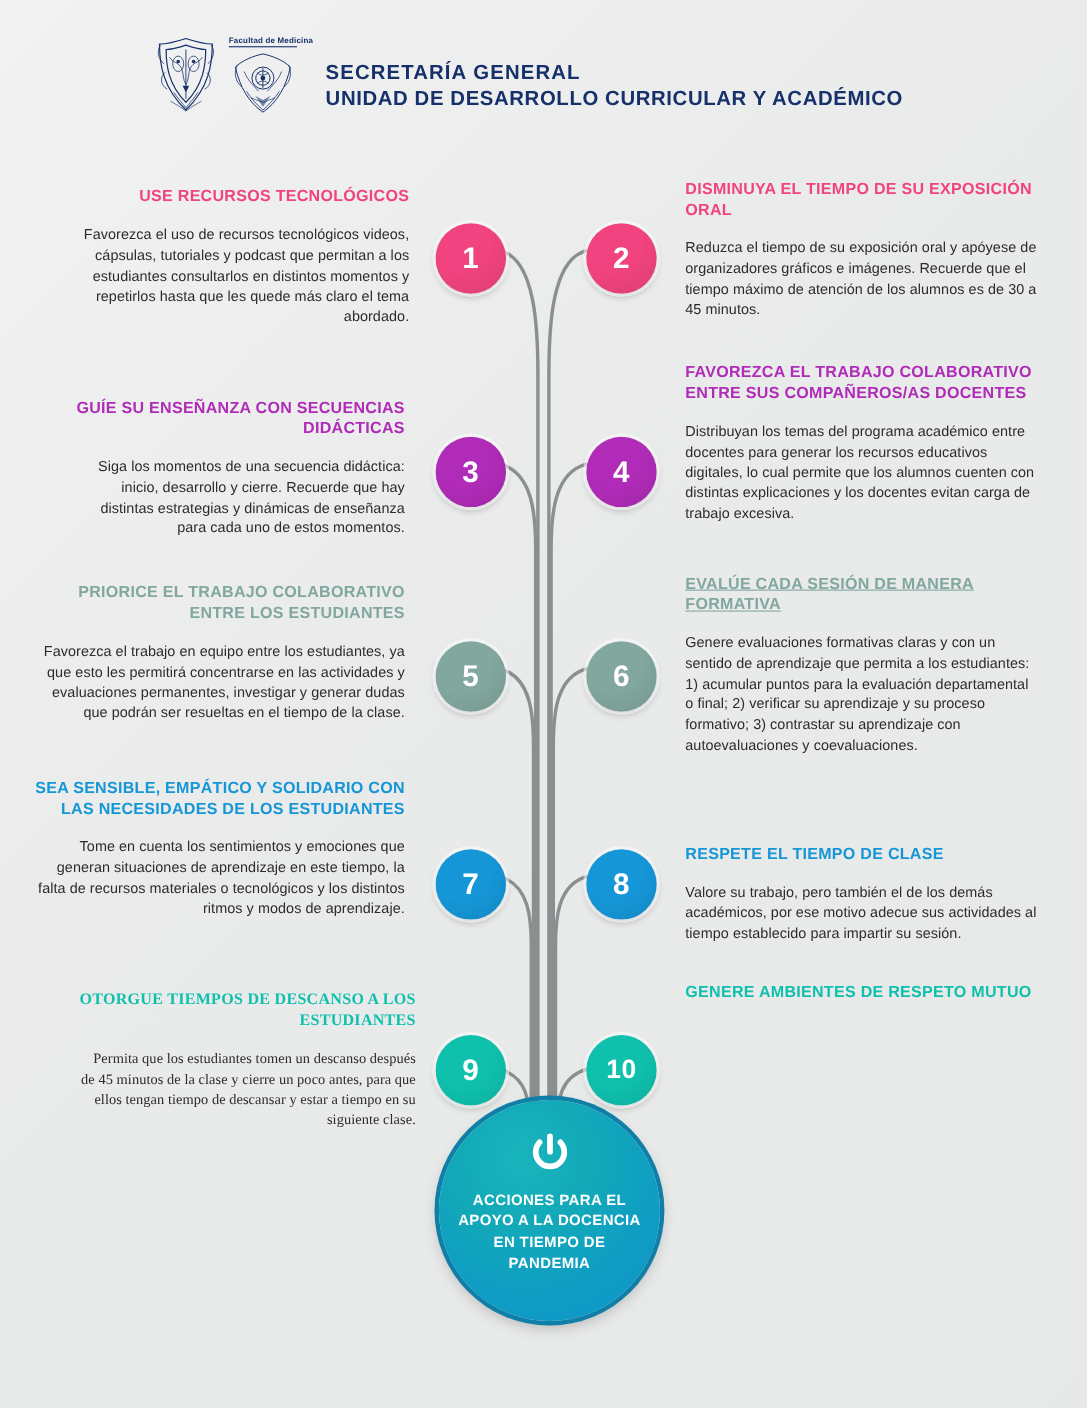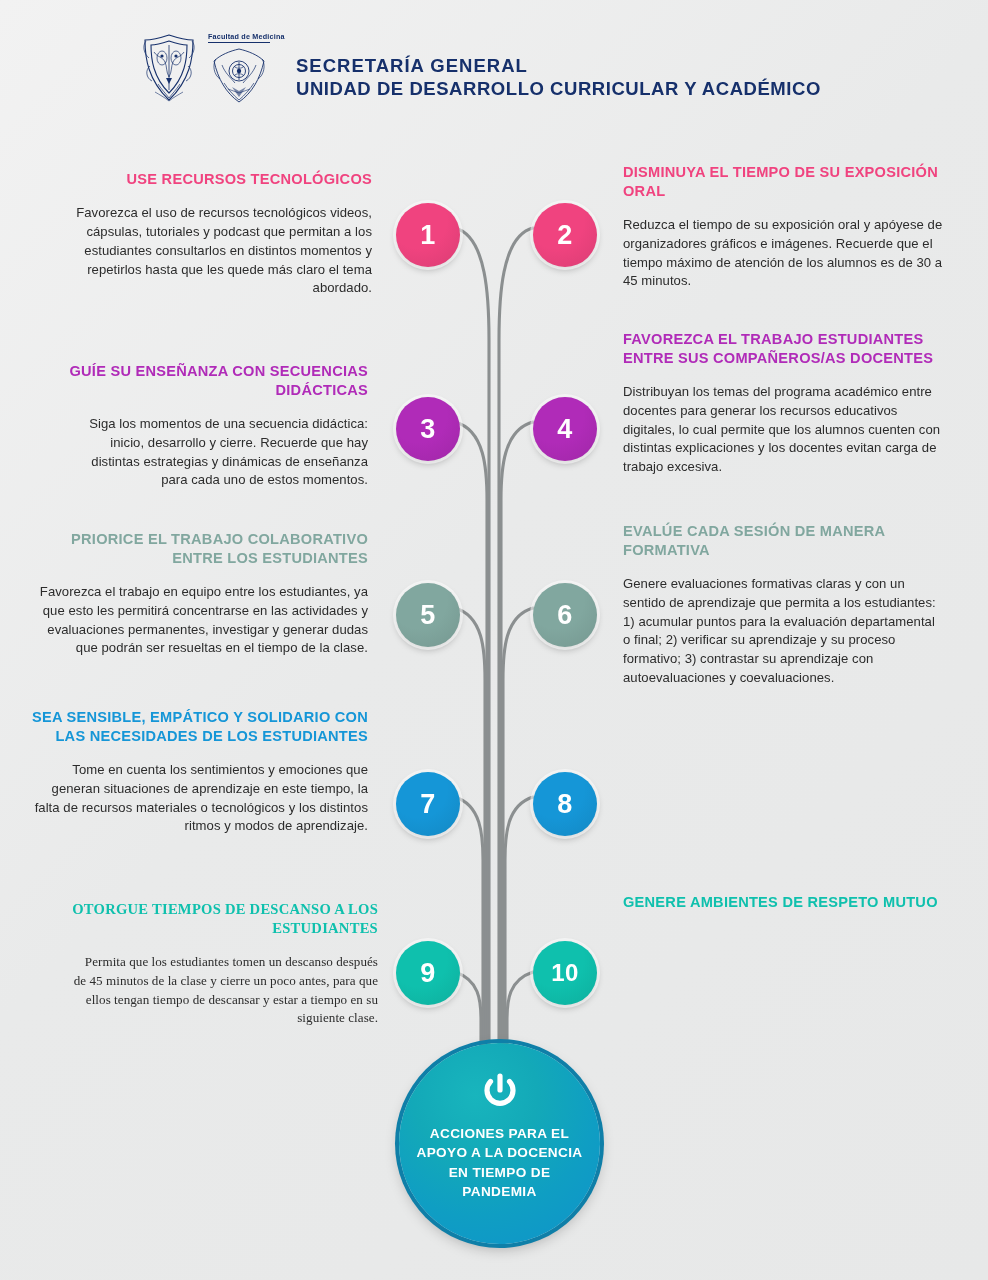--- a/index.html
+++ b/index.html
@@ -65,21 +65,21 @@
     line-height: 1.30; letter-spacing: .25px;
     margin-bottom: 15px;
   }
   .block p {
     font-size: 13.1px; color: #2c2c2c;
     line-height: 1.44; letter-spacing: .05px;
   }
 
   
   #hub {
-    position: absolute; left: 399px; top: 1043px;
+    position: absolute; left: 399px; top: 1000px;
     width: 201px; height: 201px; border-radius: 50%;
     background: radial-gradient(circle at 38% 26%, #18b5bd 0%, #13a9b8 32%, #0f9ec3 62%, #0f93cb 100%);
     box-shadow: 0 0 0 4px #0f7fa8, 0 5px 14px rgba(0,0,0,.25);
     display: flex; flex-direction: column;
     align-items: center; justify-content: flex-start;
     padding-top: 28px;
     z-index: 6;
   }
   #hub-icon { width: 40px; height: 40px; margin-bottom: 13px; }
   #hub-title {
@@ -208,34 +208,38 @@
   </div>
   <div class="block right" id="b2" style="left: 623px; top: 163px; width: 320px;">
     <h3 style="color: rgb(240, 67, 127);">DISMINUYA EL TIEMPO DE SU EXPOSICIÓN ORAL</h3>
     <p>Reduzca el tiempo de su exposición oral y apóyese de organizadores gráficos e imágenes. Recuerde que el tiempo máximo de atención de los alumnos es de 30 a 45 minutos.</p>
   </div>
   <div class="block left" id="b3" style="left: 62px; top: 362px; width: 306px;">
     <h3 style="color: rgb(176, 43, 184);">GUÍE SU ENSEÑANZA CON SECUENCIAS DIDÁCTICAS</h3>
     <p>Siga los momentos de una secuencia didáctica: inicio, desarrollo y cierre. Recuerde que hay distintas estrategias y dinámicas de enseñanza para cada uno de estos momentos.</p>
   </div>
   <div class="block right" id="b4" style="left: 623px; top: 330px; width: 320px;">
-    <h3 style="color: rgb(176, 43, 184);">FAVOREZCA EL TRABAJO ESTUDIANTES ENTRE SUS COMPAÑEROS/AS DOCENTES</h3>
+    <h3 style="color: rgb(176, 43, 184);">FAVOREZCA EL TRABAJO COLABORATIVO ENTRE SUS COMPAÑEROS/AS DOCENTES</h3>
     <p>Distribuyan los temas del programa académico entre docentes para generar los recursos educativos digitales, lo cual permite que los alumnos cuenten con distintas explicaciones y los docentes evitan carga de trabajo excesiva.</p>
   </div>
   <div class="block left" id="b5" style="left: 36px; top: 530px; width: 332px;">
     <h3 style="color: rgb(129, 167, 159);">PRIORICE EL TRABAJO COLABORATIVO ENTRE LOS ESTUDIANTES</h3>
     <p>Favorezca el trabajo en equipo entre los estudiantes, ya que esto les permitirá concentrarse en las actividades y evaluaciones permanentes, investigar y generar dudas que podrán ser resueltas en el tiempo de la clase.</p>
   </div>
   <div class="block right" id="b6" style="left: 623px; top: 522px; width: 320px;">
-    <h3 style="color: rgb(129, 167, 159);">EVALÚE CADA SESIÓN DE MANERA FORMATIVA</h3>
+    <h3 style="color: rgb(129, 167, 159); text-decoration: underline;">EVALÚE CADA SESIÓN DE MANERA FORMATIVA</h3>
     <p>Genere evaluaciones formativas claras y con un sentido de aprendizaje que permita a los estudiantes: 1) acumular puntos para la evaluación departamental o final; 2) verificar su aprendizaje y su proceso formativo; 3) contrastar su aprendizaje con autoevaluaciones y coevaluaciones.</p>
   </div>
   <div class="block left" id="b7" style="left: 30px; top: 708px; width: 338px;">
     <h3 style="color: rgb(21, 150, 215);">SEA SENSIBLE, EMPÁTICO Y SOLIDARIO CON LAS NECESIDADES DE LOS ESTUDIANTES</h3>
     <p>Tome en cuenta los sentimientos y emociones que generan situaciones de aprendizaje en este tiempo, la falta de recursos materiales o tecnológicos y los distintos ritmos y modos de aprendizaje.</p>
+  </div>
+  <div class="block right" id="b8" style="left: 623px; top: 768px; width: 320px;">
+    <h3 style="color: rgb(21, 150, 215);">RESPETE EL TIEMPO DE CLASE</h3>
+    <p>Valore su trabajo, pero también el de los demás académicos, por ese motivo adecue sus actividades al tiempo establecido para impartir su sesión.</p>
   </div>
   <div class="block left" id="b9" style="left: 72px; top: 900px; width: 306px; font-family: Liberation Serif, serif;">
     <h3 style="color: rgb(15, 192, 173);">OTORGUE TIEMPOS DE DESCANSO A LOS ESTUDIANTES</h3>
     <p>Permita que los estudiantes tomen un descanso después de 45 minutos de la clase y cierre un poco antes, para que ellos tengan tiempo de descansar y estar a tiempo en su siguiente clase.</p>
   </div>
   <div class="block right" id="b10" style="left: 623px; top: 893px; width: 320px;">
     <h3 style="color: rgb(15, 192, 173);">GENERE AMBIENTES DE RESPETO MUTUO</h3>
   </div>
 
   <div id="hub">

